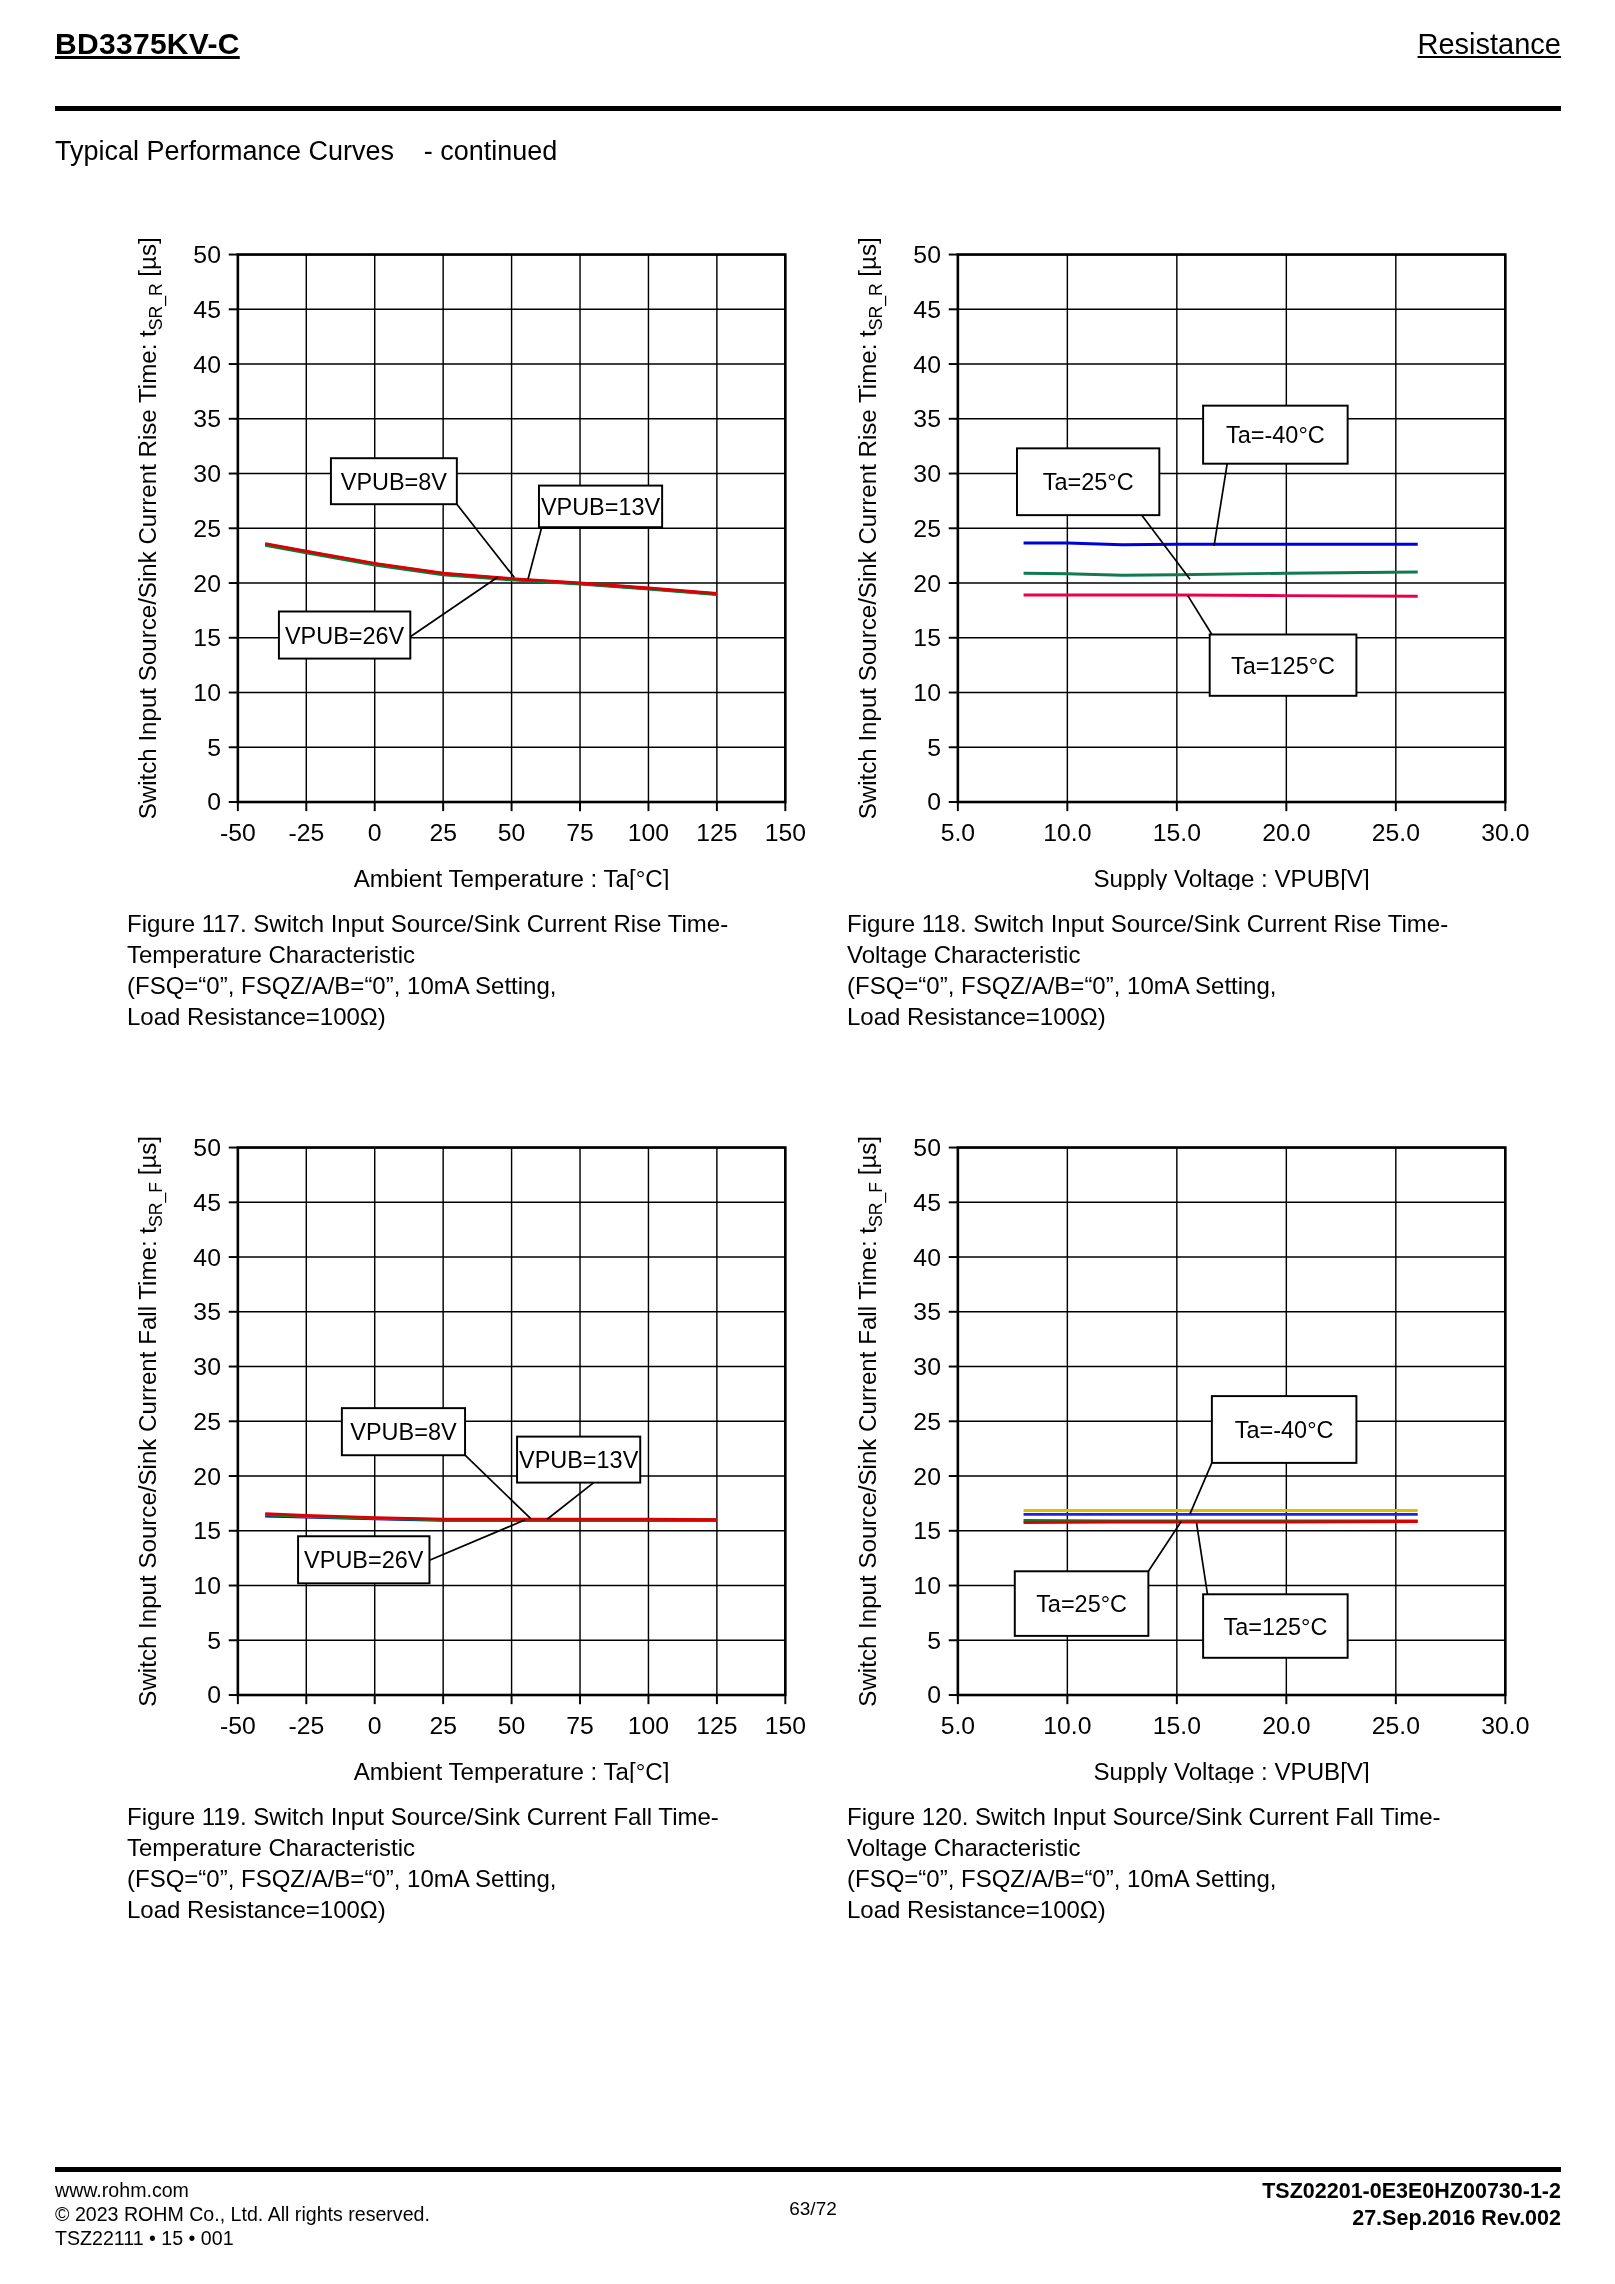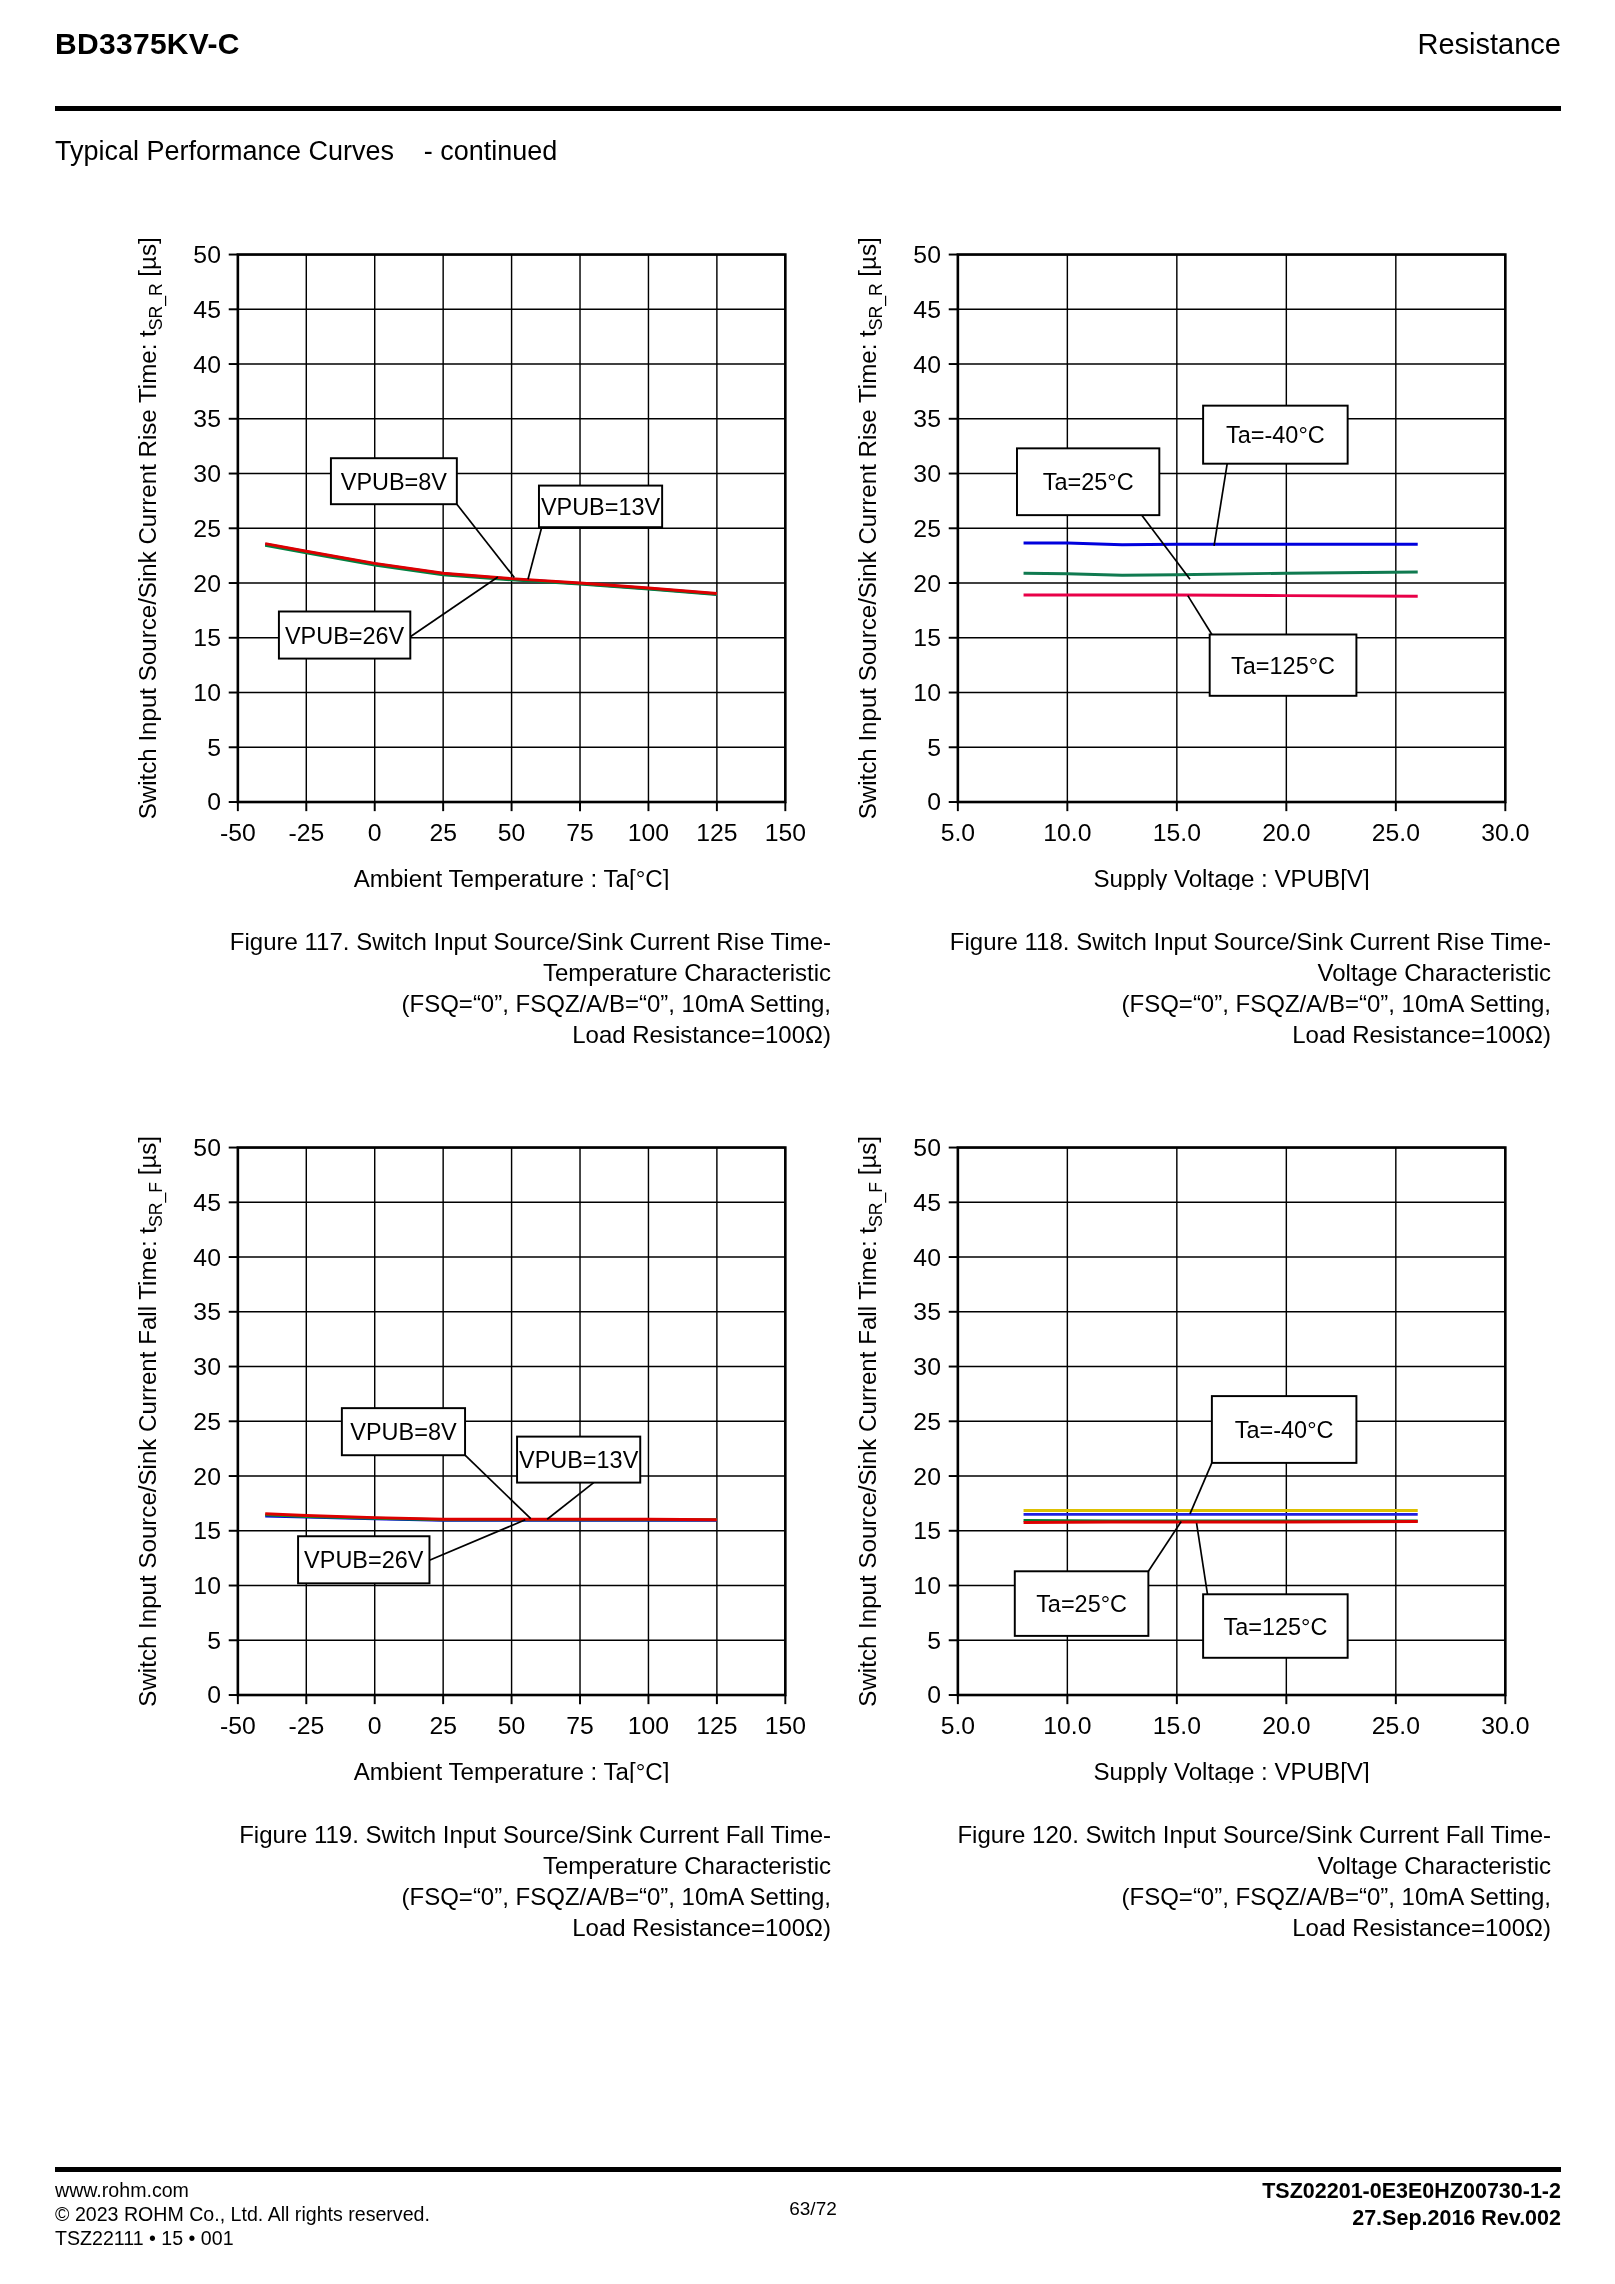--- a/index.html
+++ b/index.html
@@ -6,36 +6,36 @@
   .page{
     position:relative;
     width:1616px;height:2284px;
     background:#ffffff;
     font-family:"Liberation Sans", sans-serif;
     color:#000;
     overflow:hidden;
   }
   .header{
     position:absolute;top:27px;left:55px;right:55px;
-    display:flex;justify-content:space-between;align-items:baseline;
+    display:flex;justify-content:space-between;align-items:baseline;text-decoration:underline;
   }
   .header .hl{font-size:30px;font-weight:bold;letter-spacing:0.3px;}
   .header .hr{font-size:29px;font-weight:500;}
   .rule{position:absolute;left:55px;right:55px;background:#000;}
   .rule-top{top:106px;height:5.2px;}
   .rule-bottom{top:2167px;height:4.6px;}
   .section-title{
     position:absolute;top:136px;left:55px;
     font-size:27px;font-weight:normal;
   }
   .section-title .cont{margin-left:22px;}
   figure.chart{position:absolute;margin:0;padding:0;width:704px;}
   figure.chart svg{display:block;}
   figcaption{
-    margin-top:36px;width:704px;text-align:right;
+    margin-top:18px;width:704px;text-align:left;
     font-size:24px;line-height:31px;color:#000;
   }
   
   .grid{stroke:#000;stroke-width:2.2;}
   .frame{fill:none;stroke:#000;stroke-width:4;}
   .tick{stroke:#000;stroke-width:3;}
   .tlab{font-size:38px;fill:#000;}
   .alab{font-size:37px;fill:#000;}
   .atext{font-size:36px;fill:#000;}
   .ann{fill:#fff;stroke:#000;stroke-width:3;}

